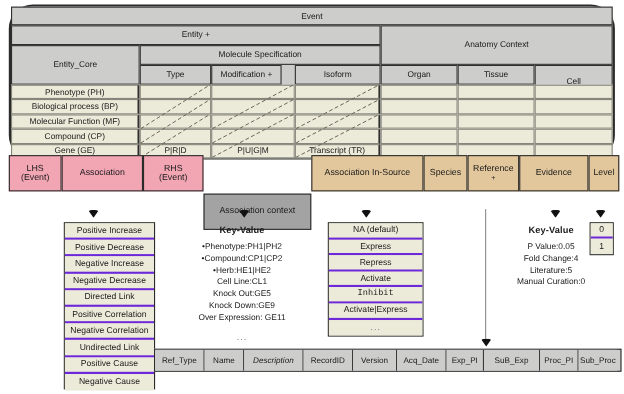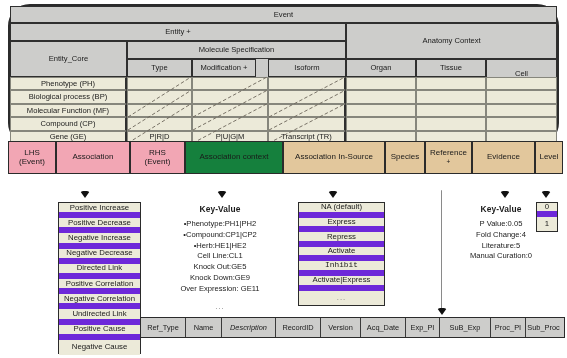--- a/index.html
+++ b/index.html
@@ -35,40 +35,40 @@
   
   #entity-strip{left:8px;top:141px;width:555px;height:33px;}
   .strip-cell{
     position:absolute;top:0;height:33px;box-sizing:border-box;
     border:1.6px solid #2b2b2b;
     display:flex;align-items:center;justify-content:center;
     text-align:center;line-height:1.12;font-size:8px;
     overflow:hidden;
   }
   .c-pink{background:#f2a6b4;}
-  .c-green{background:#15803d;}
+  .c-green{background:#a3a3a3;margin-top:35px;}
   .c-tan{background:#e2c79c;}
 
   
   .arrow-down{
     position:absolute;width:0;height:0;
     border-left:5px solid transparent;
     border-right:5px solid transparent;
     border-top:7px solid #111;
   }
   .vline{position:absolute;background:#8a8a8a;width:1.2px;}
 
   
   .listbox{
     position:absolute;box-sizing:border-box;
     border:1.8px solid #2b2b2b;background:#ecead9;
   }
   .listbox .row{
     box-sizing:border-box;
-    border-bottom:6px solid #6d28d9;
+    border-bottom:2px solid #6d28d9;
     display:flex;align-items:center;justify-content:center;
     font-size:7.8px;text-align:center;line-height:1;
     background:#ecead9;
   }
   .listbox .row:last-child{border-bottom:none;}
 
   
   .kvblock{position:absolute;text-align:center;}
   .kvblock .kvtitle{font-size:8.4px;font-weight:bold;letter-spacing:.1px;margin-bottom:5px;}
   .kvblock .kvline{font-size:7.6px;line-height:1.42;white-space:nowrap;}

